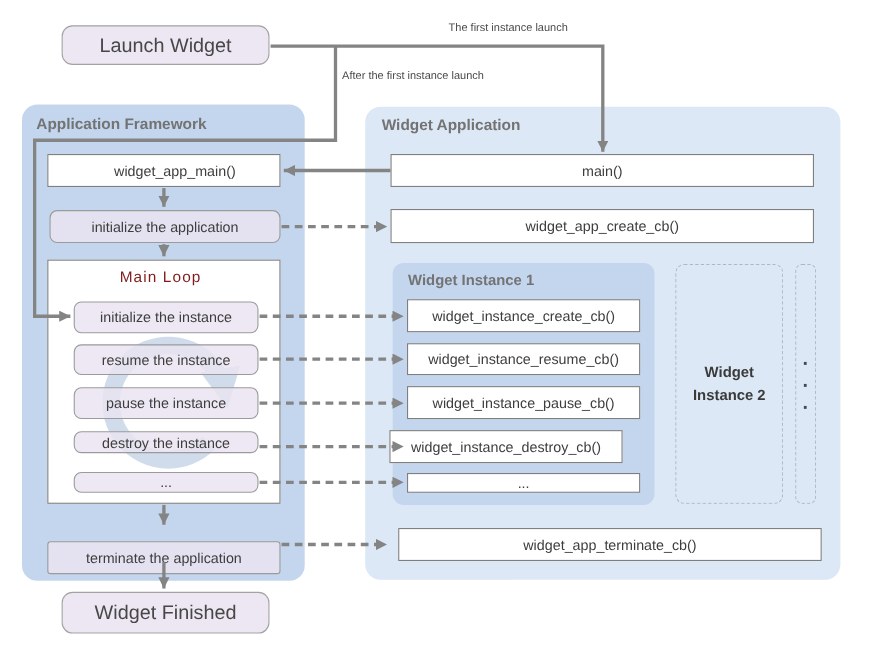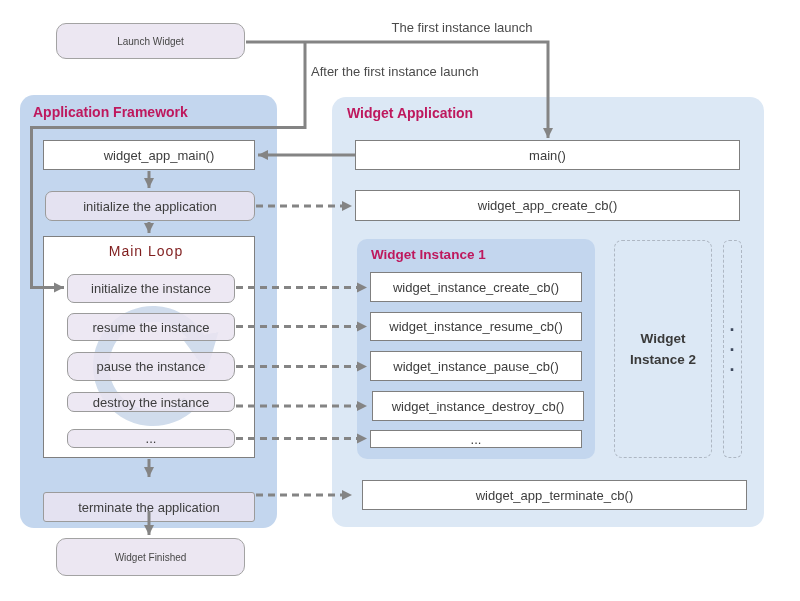--- a/index.html
+++ b/index.html
@@ -3,43 +3,43 @@
 <meta charset="utf-8">
 <style>
   html,body{margin:0;padding:0;background:#ffffff;}
   body{font-family:"Liberation Sans", sans-serif;}
   .stage{position:relative;width:800px;height:601px;background:#ffffff;overflow:hidden;}
   .abs{position:absolute;box-sizing:border-box;}
   
   .panel{border-radius:14px;z-index:1;}
   .panel-dark{background:#c3d6ee;}
   .panel-light{background:#dce8f5;}
-  .ptitle{position:absolute;font-size:14px;font-weight:bold;color:#be185d;z-index:4;white-space:nowrap;}
+  .ptitle{position:absolute;font-size:14px;font-weight:bold;color:#737373;z-index:4;white-space:nowrap;}
   
   .wbox{background:#ffffff;border:1px solid #7f7f7f;display:flex;align-items:center;justify-content:center;
         font-size:13px;color:#3d3d3d;z-index:4;white-space:nowrap;}
   
   .lbox{background:rgba(234,228,241,0.85);border:1px solid #9b9b9b;border-radius:7px;
         display:flex;align-items:center;justify-content:center;font-size:13px;color:#3d3d3d;z-index:4;white-space:nowrap;}
   .lbox.sq{border-radius:3px;margin-top:12px;}
   
   .pill{background:#ece7f2;border:1.5px solid #a3a3a3;border-radius:10px;display:flex;align-items:center;
-        justify-content:center;font-size:10px;color:#474747;z-index:4;white-space:nowrap;}
+        justify-content:center;font-size:18px;color:#474747;z-index:4;white-space:nowrap;}
   
   .mlbox{background:#ffffff;border:1px solid #7f7f7f;z-index:2;}
   .mltitle{position:absolute;left:43px;top:243px;width:206px;text-align:center;font-size:14px;color:#7f1d1d;
            letter-spacing:1px;z-index:3;}
   
   .ghost{border:1px dashed #aeb7c3;border-radius:8px;z-index:2;}
   .ghost-label{display:flex;align-items:center;justify-content:center;text-align:center;
                font-weight:bold;font-size:13.5px;color:#3a3a3a;line-height:21px;z-index:3;}
   .dotcol{display:flex;flex-direction:column;align-items:center;justify-content:center;gap:14px;z-index:3;}
   .dotcol span{font-size:18px;line-height:6px;color:#3f4a5e;font-weight:bold;}
   
-  .note{position:absolute;font-size:13px;color:#4a4a4a;z-index:4;white-space:nowrap;}
+  .note{position:absolute;font-size:10px;color:#4a4a4a;z-index:4;white-space:nowrap;}
   svg.wires{position:absolute;left:0;top:0;z-index:5;pointer-events:none;}
   svg.loop{position:absolute;z-index:3;pointer-events:none;}
 </style>
 </head>
 <body>
 
 <div class="stage">
 
   <div class="abs panel panel-dark" style="left:20px;top:95px;width:257px;height:433px;"></div>
   <div class="abs panel panel-light" style="left:332px;top:97px;width:432px;height:430px;"></div>
@@ -73,33 +73,33 @@
     <defs>
       <marker id="loopah" viewBox="0 0 10 10" refX="6" refY="5" markerWidth="2.3" markerHeight="2.6" orient="auto">
         <path d="M0 0 L10 5 L0 10 Z" fill="#cbd9ea"></path>
       </marker>
     </defs>
     <path d="M 146.8 166.8 A 52 52 0 1 1 161.2 121" fill="none" stroke="#cbd9ea" stroke-width="16" marker-end="url(#loopah)" opacity="0.9"></path>
   </svg>
 
   <div class="abs lbox" style="left:67px;top:274px;width:168px;height:29px;">initialize the instance</div>
   <div class="abs lbox" style="left:67px;top:313px;width:168px;height:28px;">resume the instance</div>
-  <div class="abs lbox" style="left:67px;top:352px;width:168px;height:29px;border-radius:10px;">pause the instance</div>
+  <div class="abs lbox" style="left:67px;top:352px;width:168px;height:29px;">pause the instance</div>
   <div class="abs lbox" style="left:67px;top:392px;width:168px;height:20px;">destroy the instance</div>
   <div class="abs lbox" style="left:67px;top:429px;width:168px;height:19px;">...</div>
 
   <div class="abs lbox sq" style="left:43px;top:480px;width:212px;height:30px;">terminate the application</div>
 
   <div class="abs wbox" style="left:355px;top:140px;width:385px;height:30px;">main()</div>
   <div class="abs wbox" style="left:355px;top:190px;width:385px;height:31px;">widget_app_create_cb()</div>
 
   <div class="abs wbox" style="left:370px;top:272px;width:212px;height:30px;">widget_instance_create_cb()</div>
   <div class="abs wbox" style="left:370px;top:312px;width:212px;height:29px;">widget_instance_resume_cb()</div>
   <div class="abs wbox" style="left:370px;top:351px;width:212px;height:30px;">widget_instance_pause_cb()</div>
-  <div class="abs wbox" style="left:372px;top:391px;width:212px;height:30px;">widget_instance_destroy_cb()</div>
+  <div class="abs wbox" style="left:354px;top:391px;width:212px;height:30px;">widget_instance_destroy_cb()</div>
   <div class="abs wbox" style="left:370px;top:430px;width:212px;height:18px;">...</div>
 
   <div class="abs wbox" style="left:362px;top:480px;width:385px;height:30px;">widget_app_terminate_cb()</div>
 
   <svg class="wires" width="800" height="601" viewBox="0 0 800 601">
     <defs>
       <marker id="ah" viewBox="0 0 10 10" refX="10" refY="5" markerWidth="3.4" markerHeight="3.4" orient="auto">
         <path d="M0 0 L10 5 L0 10 Z" fill="#848484"></path>
       </marker>
     </defs>

